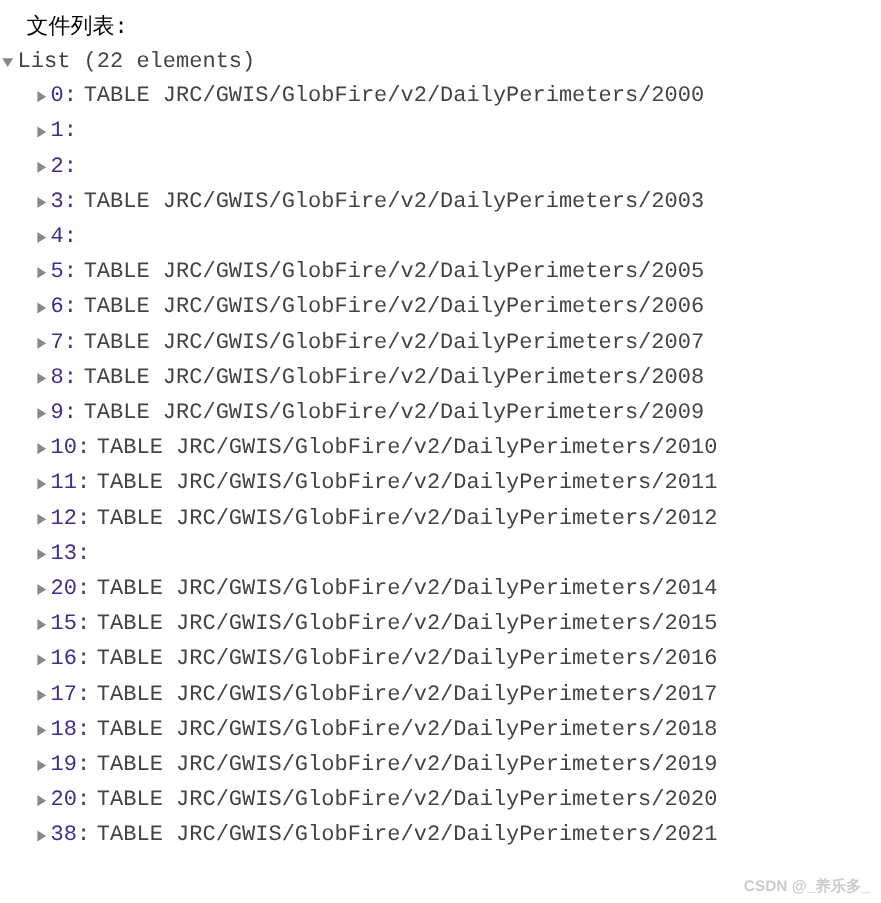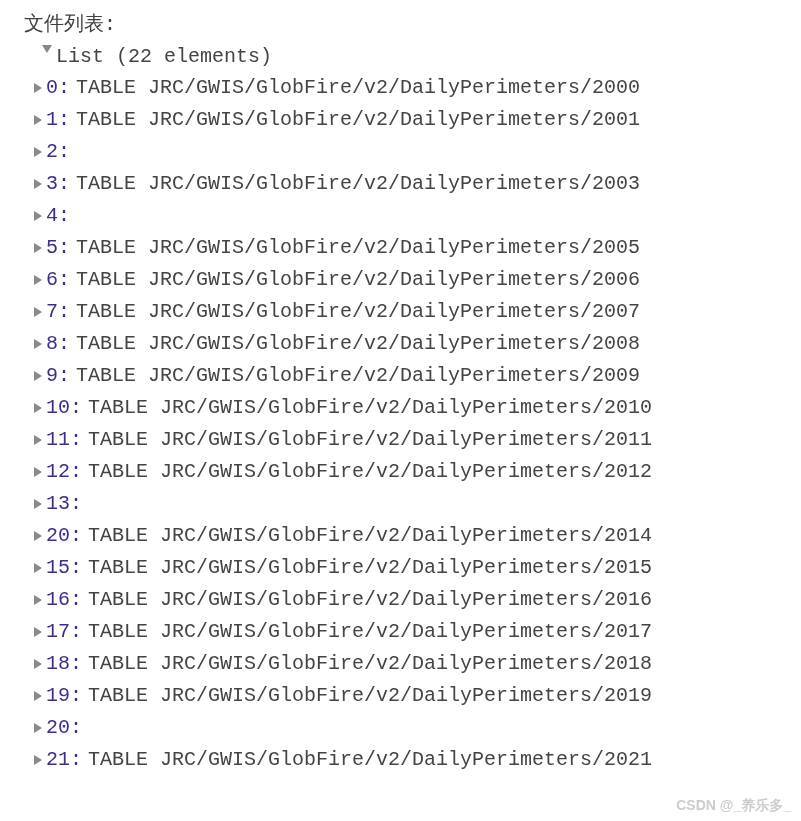--- a/index.html
+++ b/index.html
@@ -11,28 +11,27 @@
       font-family: "Courier New", Consolas, monospace;
       font-size: 20px;
       color: #333;
       background: #fff;
       padding: 10px 0;
       white-space: nowrap;
     }
     .title {
       padding-left: 24px;
       padding-bottom: 8px;
-      color: #404040;
+      color: #000000;
     }
     .list-header {
       display: flex;
-      align-items: flex-start;
+      align-items: center;
       padding-left: 0px;
       padding-bottom: 4px;
-      margin-left: 40px;
     }
     .triangle-down {
       display: inline-block;
       width: 0;
       height: 0;
       border-left: 5px solid transparent;
       border-right: 5px solid transparent;
       border-top: 8px solid #888;
       margin-right: 4px;
       margin-left: 2px;
@@ -93,21 +92,20 @@
     <div class="item">
       <span class="triangle-right"></span>
       <span class="item-index">0</span>
       <span class="item-colon">:</span>
       <span class="item-value">TABLE JRC/GWIS/GlobFire/v2/DailyPerimeters/2000</span>
     </div>
     <div class="item">
       <span class="triangle-right"></span>
       <span class="item-index">1</span>
       <span class="item-colon">:</span>
-      <span class="item-value">TABLE JRC/GWIS/GlobFire/v2/DailyPerimeters/2001</span>
     </div>
     <div class="item">
       <span class="triangle-right"></span>
       <span class="item-index">2</span>
       <span class="item-colon">:</span>
     </div>
     <div class="item">
       <span class="triangle-right"></span>
       <span class="item-index">3</span>
       <span class="item-colon">:</span>
@@ -204,22 +202,23 @@
     <div class="item">
       <span class="triangle-right"></span>
       <span class="item-index">19</span>
       <span class="item-colon">:</span>
       <span class="item-value">TABLE JRC/GWIS/GlobFire/v2/DailyPerimeters/2019</span>
     </div>
     <div class="item">
       <span class="triangle-right"></span>
       <span class="item-index">20</span>
       <span class="item-colon">:</span>
-    </div>
-    <div class="item">
-      <span class="triangle-right"></span>
-      <span class="item-index">21</span>
+      <span class="item-value">TABLE JRC/GWIS/GlobFire/v2/DailyPerimeters/2020</span>
+    </div>
+    <div class="item">
+      <span class="triangle-right"></span>
+      <span class="item-index">38</span>
       <span class="item-colon">:</span>
       <span class="item-value">TABLE JRC/GWIS/GlobFire/v2/DailyPerimeters/2021</span>
     </div>
   </div>
 
 <div class="watermark">CSDN @_养乐多_</div>
 
 </body></html>

